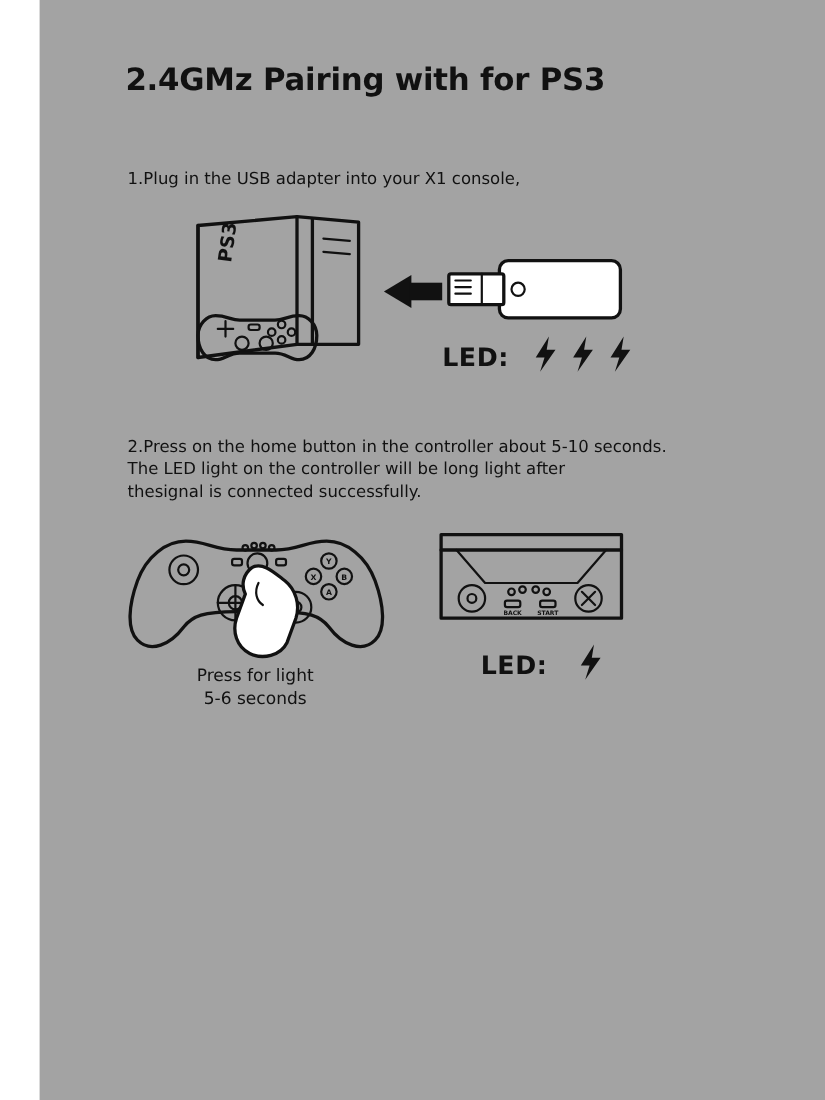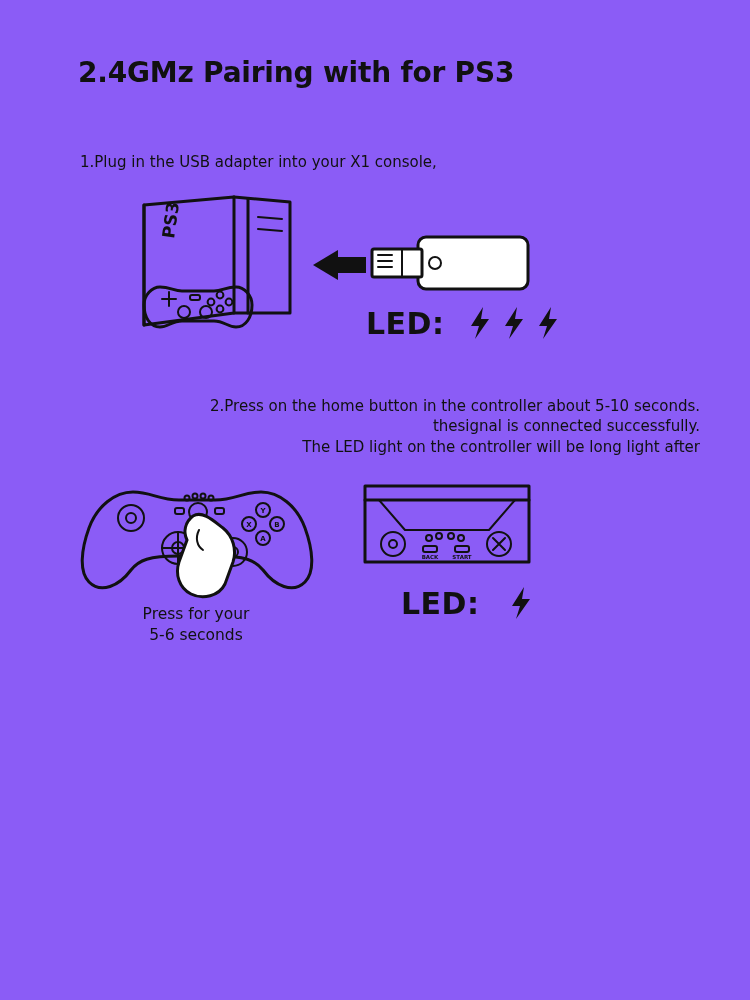--- a/index.html
+++ b/index.html
@@ -11,51 +11,52 @@
     width: 750px;
     height: 1000px;
     position: relative;
     font-family: "DejaVu Sans", sans-serif;
     color: #1a1a1a;
     overflow: hidden;
   }
   .page {
     position: absolute;
     inset: 0;
-    background: #8b5cf6;
+    background: #a3a3a3;
+    margin-left: 36px;
   }
   .title {
     position: absolute;
     left: 78px;
     top: 56px;
     font-size: 28px;
     font-weight: bold;
     letter-spacing: -0.2px;
     color: #111111;
     white-space: nowrap;
   }
 
   .step-text {
     position: absolute;
     font-size: 15px;
     line-height: 1.35;
     color: #111111;
   }
   .step1-text { left: 80px; top: 152px; width: 600px; }
-  .step2-text { left: 80px; top: 396px; width: 620px; text-align: right; }
+  .step2-text { left: 80px; top: 396px; width: 620px; }
   .step-line { display: block; white-space: nowrap; }
 
   .fig { position: absolute; }
 
   .fig-step1 { left: 130px; top: 195px; width: 450px; height: 165px; }
   .fig-step2 { left: 75px; top: 470px; width: 560px; height: 180px; }
 
   .led-label {
     position: absolute;
-    font-size: 30px;
+    font-size: 23px;
     font-weight: bold;
     color: #111111;
     letter-spacing: 0.5px;
   }
   .led1 { left: 366px; top: 306px; }
   .led2 { left: 401px; top: 586px; }
 
   .caption {
     position: absolute;
     left: 80px;
@@ -148,22 +149,22 @@
     <span>LED:</span>
     <svg width="110" height="34" viewBox="0 0 110 34" style="display:inline-block;vertical-align:-7px;margin-left:14px;">
       <path class="fill-dark" d="M14 0 L2 19 L10 19 L6 32 L20 12 L12 12 Z"></path>
       <path class="fill-dark" d="M48 0 L36 19 L44 19 L40 32 L54 12 L46 12 Z"></path>
       <path class="fill-dark" d="M82 0 L70 19 L78 19 L74 32 L88 12 L80 12 Z"></path>
     </svg>
   </div>
 
   <div class="step-text step2-text">
     <span class="step-line">2.Press on the home button in the controller about 5-10 seconds.</span>
+    <span class="step-line">The LED light on the controller will be long light after</span>
     <span class="step-line">thesignal is connected successfully.</span>
-    <span class="step-line">The LED light on the controller will be long light after</span>
   </div>
 
   <div class="fig fig-step2">
     <svg width="560" height="180" viewBox="0 0 560 180">
 
       <g>
         <path class="ln" d="M58 22 C40 22 22 36 14 58 C6 80 4 102 14 112 C26 124 44 116 56 100 C64 90 74 86 104 86 L140 86 C170 86 180 90 188 100 C200 116 218 124 230 112 C240 102 238 80 230 58 C222 36 204 22 186 22 C168 22 160 30 140 30 L104 30 C84 30 76 22 58 22 Z"></path>
         <circle class="ln-thin" cx="56" cy="48" r="13"></circle>
         <circle class="ln-thin" cx="56" cy="48" r="5"></circle>
         <circle class="ln-thin" cx="103" cy="78" r="16"></circle>
@@ -216,17 +217,17 @@
   </div>
 
   <div class="led-label led2">
     <span>LED:</span>
     <svg width="40" height="34" viewBox="0 0 40 34" style="display:inline-block;vertical-align:-7px;margin-left:14px;">
       <path class="fill-dark" d="M20 0 L8 19 L16 19 L12 32 L26 12 L18 12 Z"></path>
     </svg>
   </div>
 
   <div class="caption">
-    <span>Press for your</span>
+    <span>Press for light</span>
     <span>5-6 seconds</span>
   </div>
 
 </div>
 
 </body></html>

